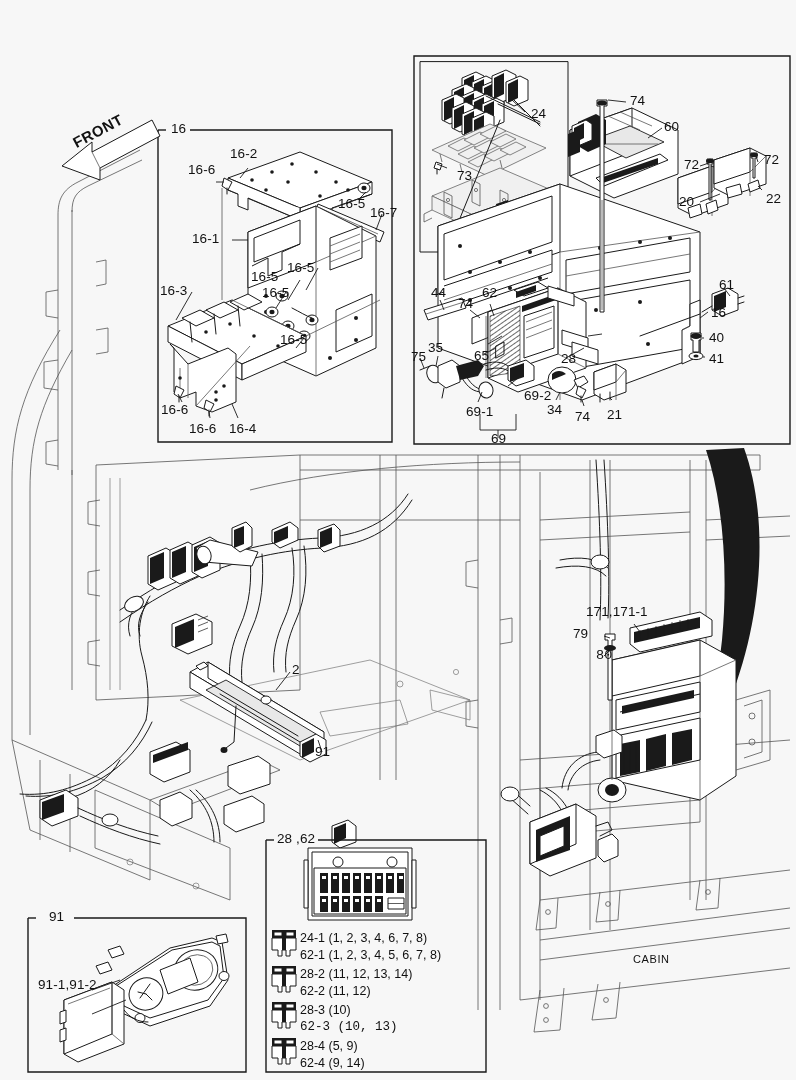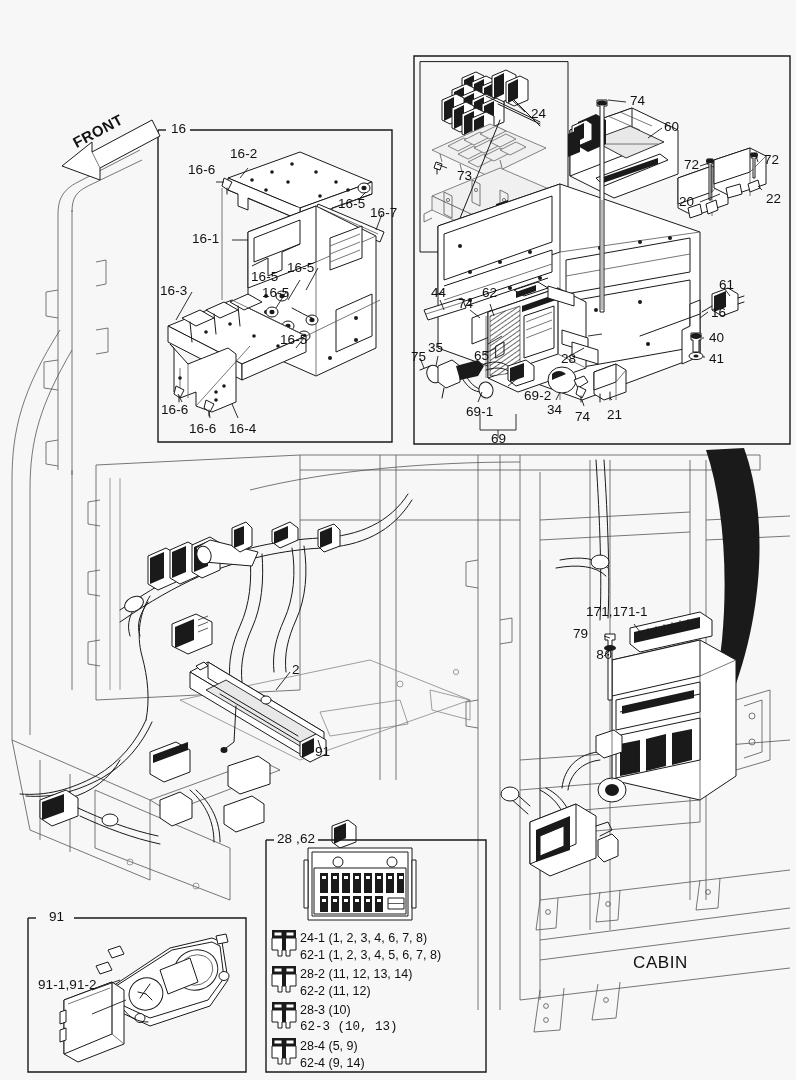--- a/index.html
+++ b/index.html
@@ -9,21 +9,21 @@
     position:relative;width:796px;height:1080px;
     background:#f7f7f7;overflow:hidden;
   }
   #svgroot{position:absolute;left:0;top:0;width:796px;height:1080px;}
   .lbl{
     position:absolute;font-family:"Liberation Sans",sans-serif;
     color:#111;white-space:nowrap;font-size:13px;
   }
   .lbl-num{font-size:13.5px;letter-spacing:.1px;}
   .legend-txt{font-size:12.5px;}
-  .cabin{font-size:17px;letter-spacing:.6px;}
+  .cabin{font-size:11px;letter-spacing:.6px;}
   .front-txt{
     font-size:15px;font-weight:600;letter-spacing:.5px;
   }
   .panel-title{font-size:13.5px;background:#f7f7f7;padding:0 3px;}
 </style>
 </head>
 <body>
 
 <div id="page">
 

